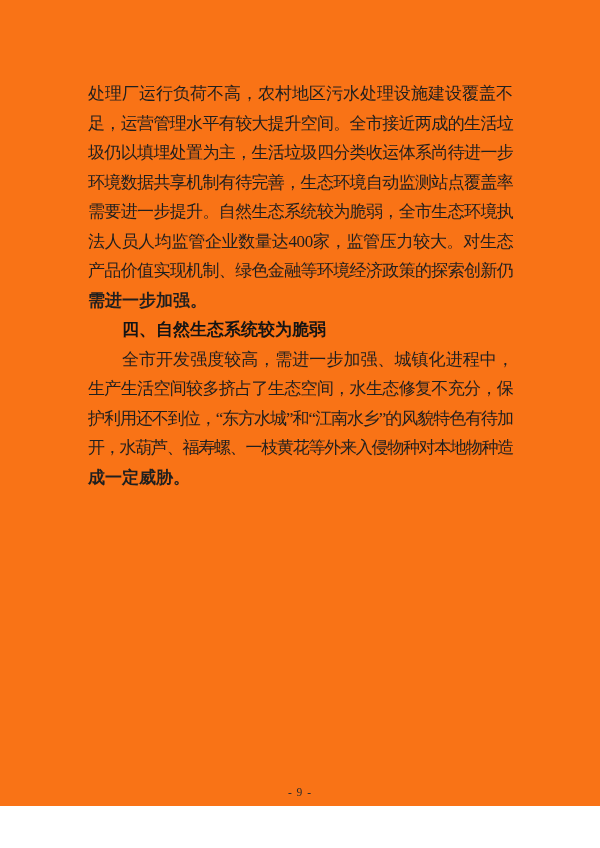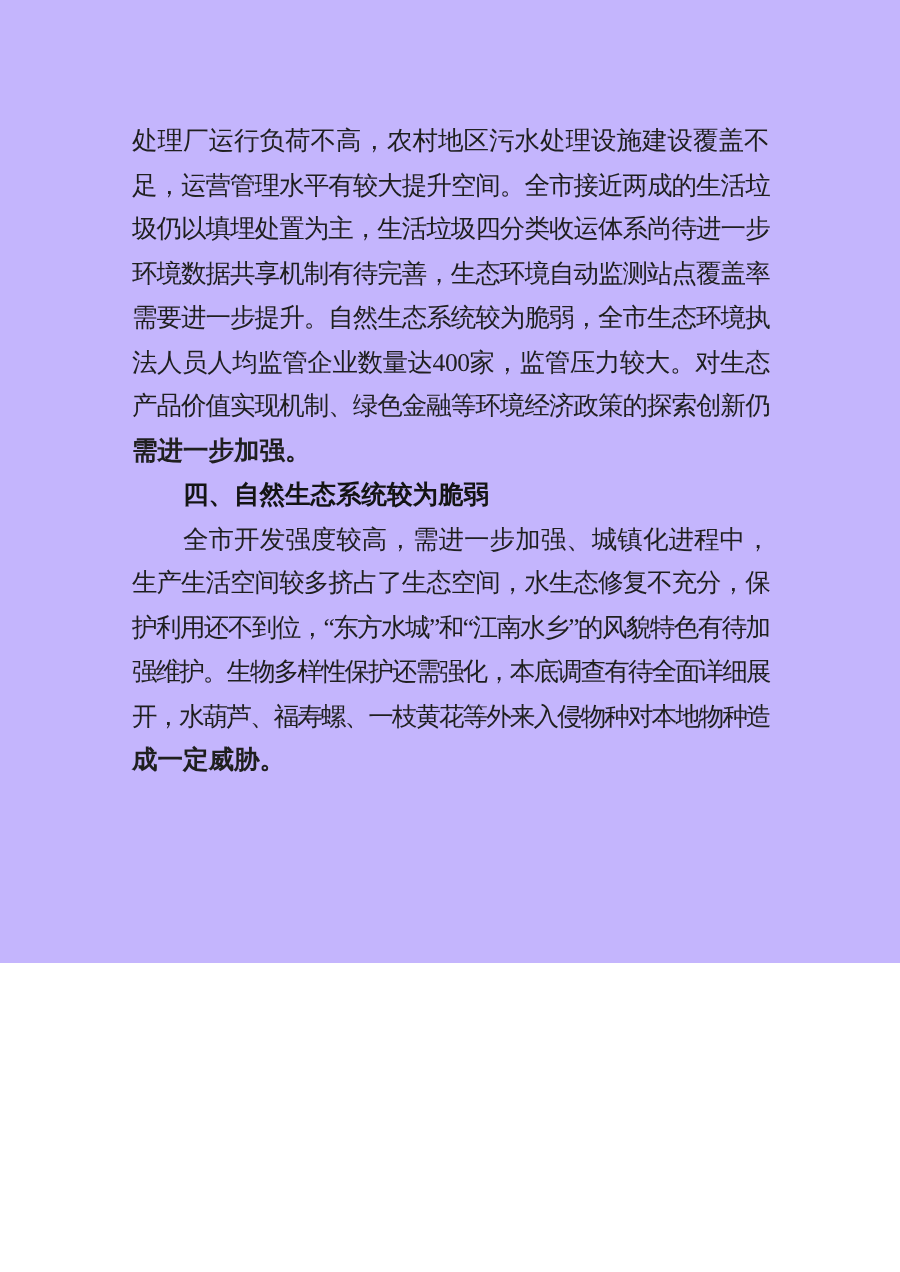--- a/index.html
+++ b/index.html
@@ -1,21 +1,21 @@
 <!DOCTYPE html>
 <html><head>
 <meta charset="utf-8">
 <style>
   * { margin: 0; padding: 0; box-sizing: border-box; }
   html, body { width: 600px; height: 848px; background: #ffffff; }
   .page {
     position: relative;
     width: 600px;
-    height: 642px;
-    background: #c4b5fd;
+    height: 806px;
+    background: #f97316;
     overflow: hidden;
     font-family: "Liberation Serif", "DejaVu Serif", serif;
     color: #1f1f1f;
   }
   .text-block {
     position: absolute;
     left: 88px;
     top: 79px;
     width: 425px;
   }
@@ -60,20 +60,19 @@
       <div class="line" style="letter-spacing: -0.75px;">圾仍以填埋处置为主，生活垃圾四分类收运体系尚待进一步</div>
       <div class="line" style="letter-spacing: -0.75px;">环境数据共享机制有待完善，生态环境自动监测站点覆盖率</div>
       <div class="line" style="letter-spacing: -0.75px;">需要进一步提升。自然生态系统较为脆弱，全市生态环境执</div>
       <div class="line" style="letter-spacing: -0.3px;">法人员人均监管企业数量达400家，监管压力较大。对生态</div>
       <div class="line" style="letter-spacing: -0.75px;">产品价值实现机制、绿色金融等环境经济政策的探索创新仍</div>
       <div class="line para-end">需进一步加强。</div>
       <div class="line heading indent">四、自然生态系统较为脆弱</div>
       <div class="line indent" style="letter-spacing: -0.75px;">全市开发强度较高，需进一步加强、城镇化进程中，</div>
       <div class="line" style="letter-spacing: -0.75px;">生产生活空间较多挤占了生态空间，水生态修复不充分，保</div>
       <div class="line" style="letter-spacing: -1.05px;">护利用还不到位，“东方水城”和“江南水乡”的风貌特色有待加</div>
-      <div class="line" style="letter-spacing: -1.35px;">强维护。生物多样性保护还需强化，本底调查有待全面详细展</div>
       <div class="line" style="letter-spacing: -1.35px;">开，水葫芦、福寿螺、一枝黄花等外来入侵物种对本地物种造</div>
       <div class="line para-end">成一定威胁。</div>
     </div>
   <div class="footer">
     <span class="page-number">- 9 -</span>
   </div>
 </div>
 
 </body></html>

